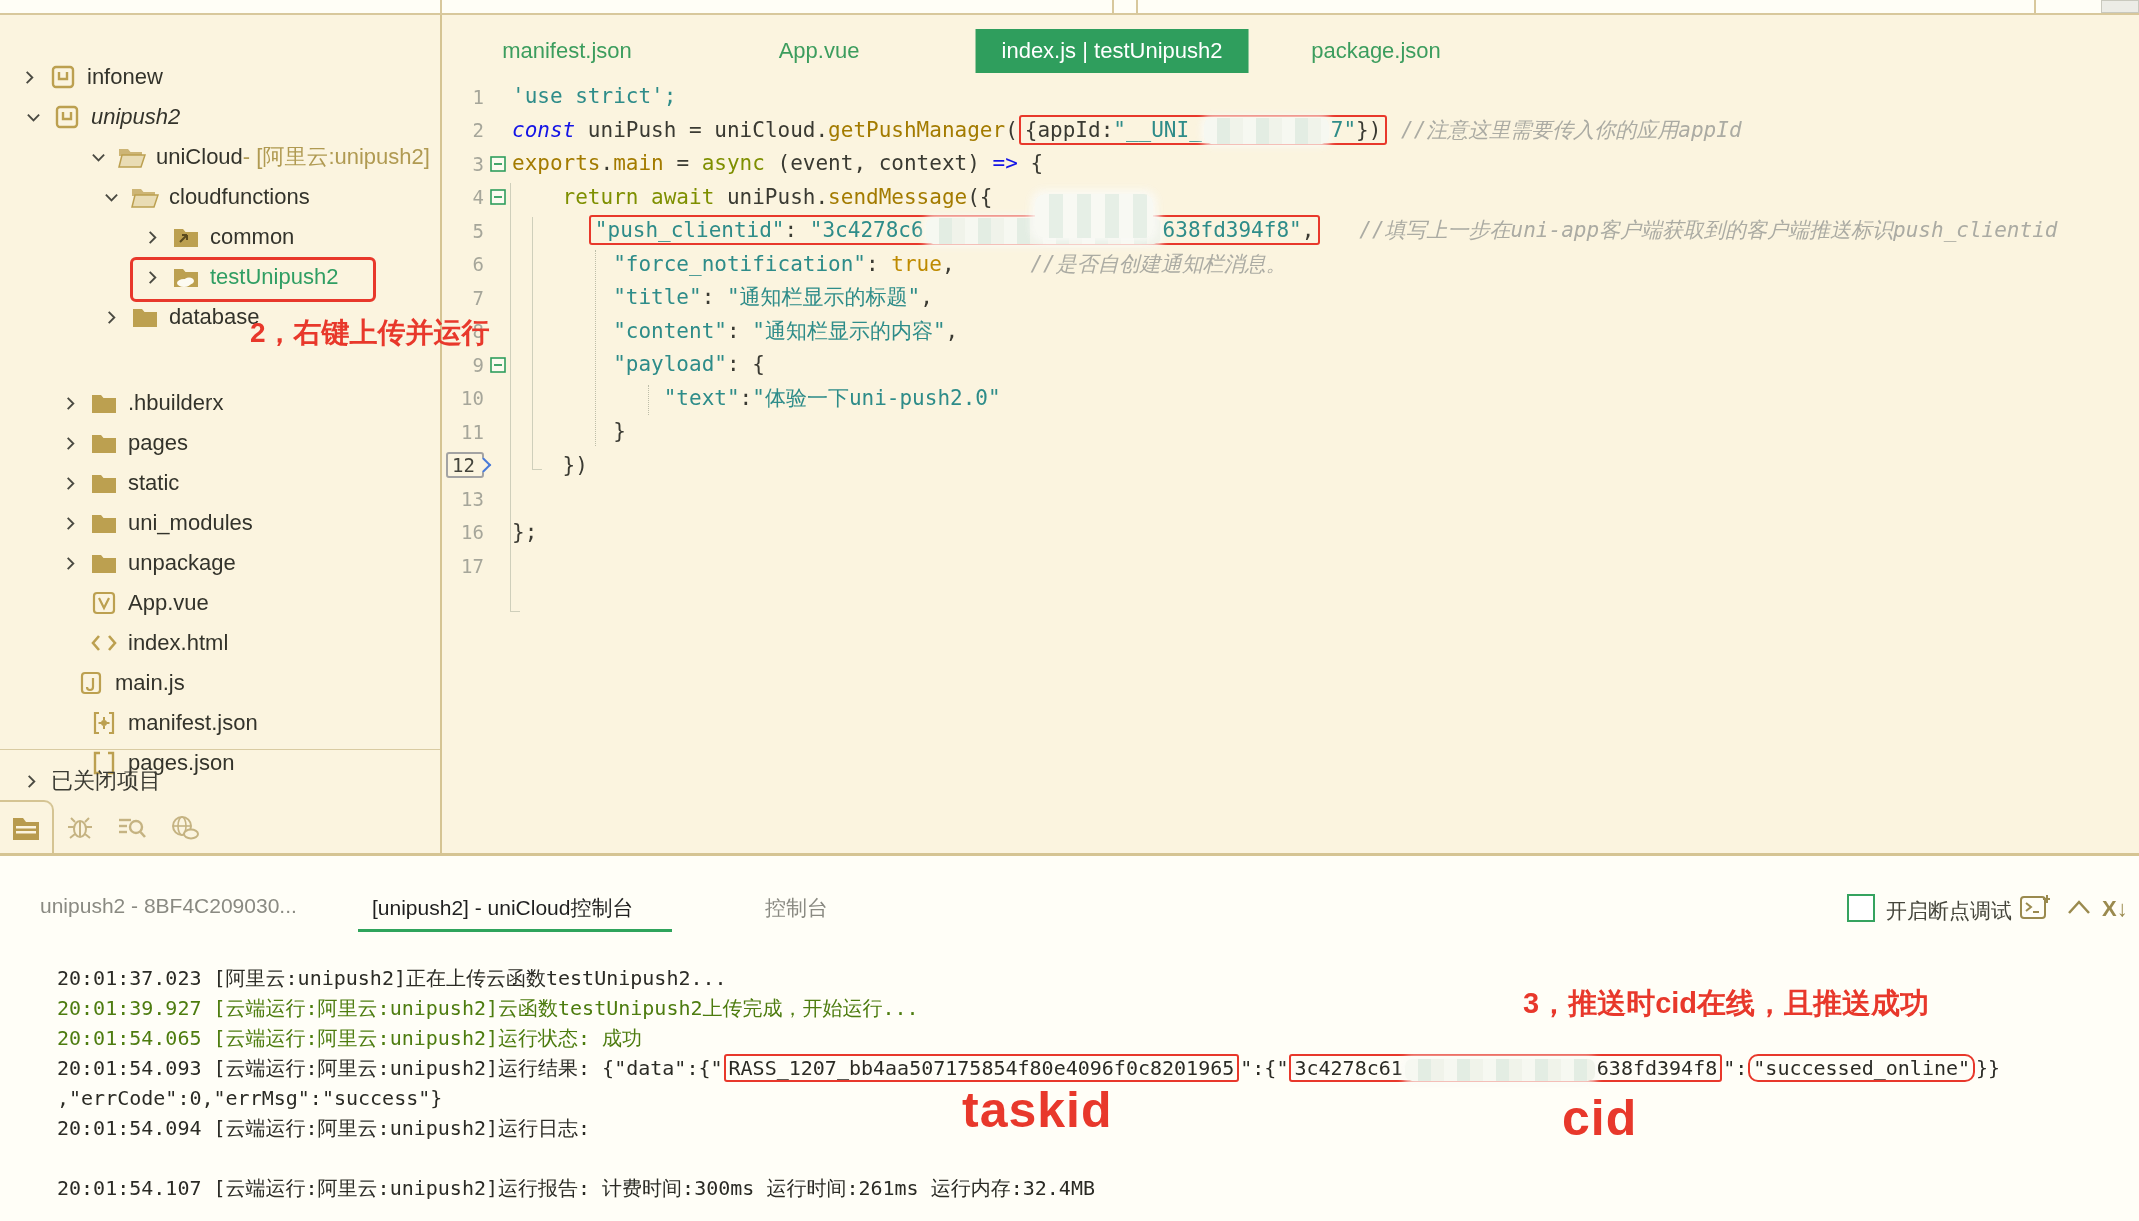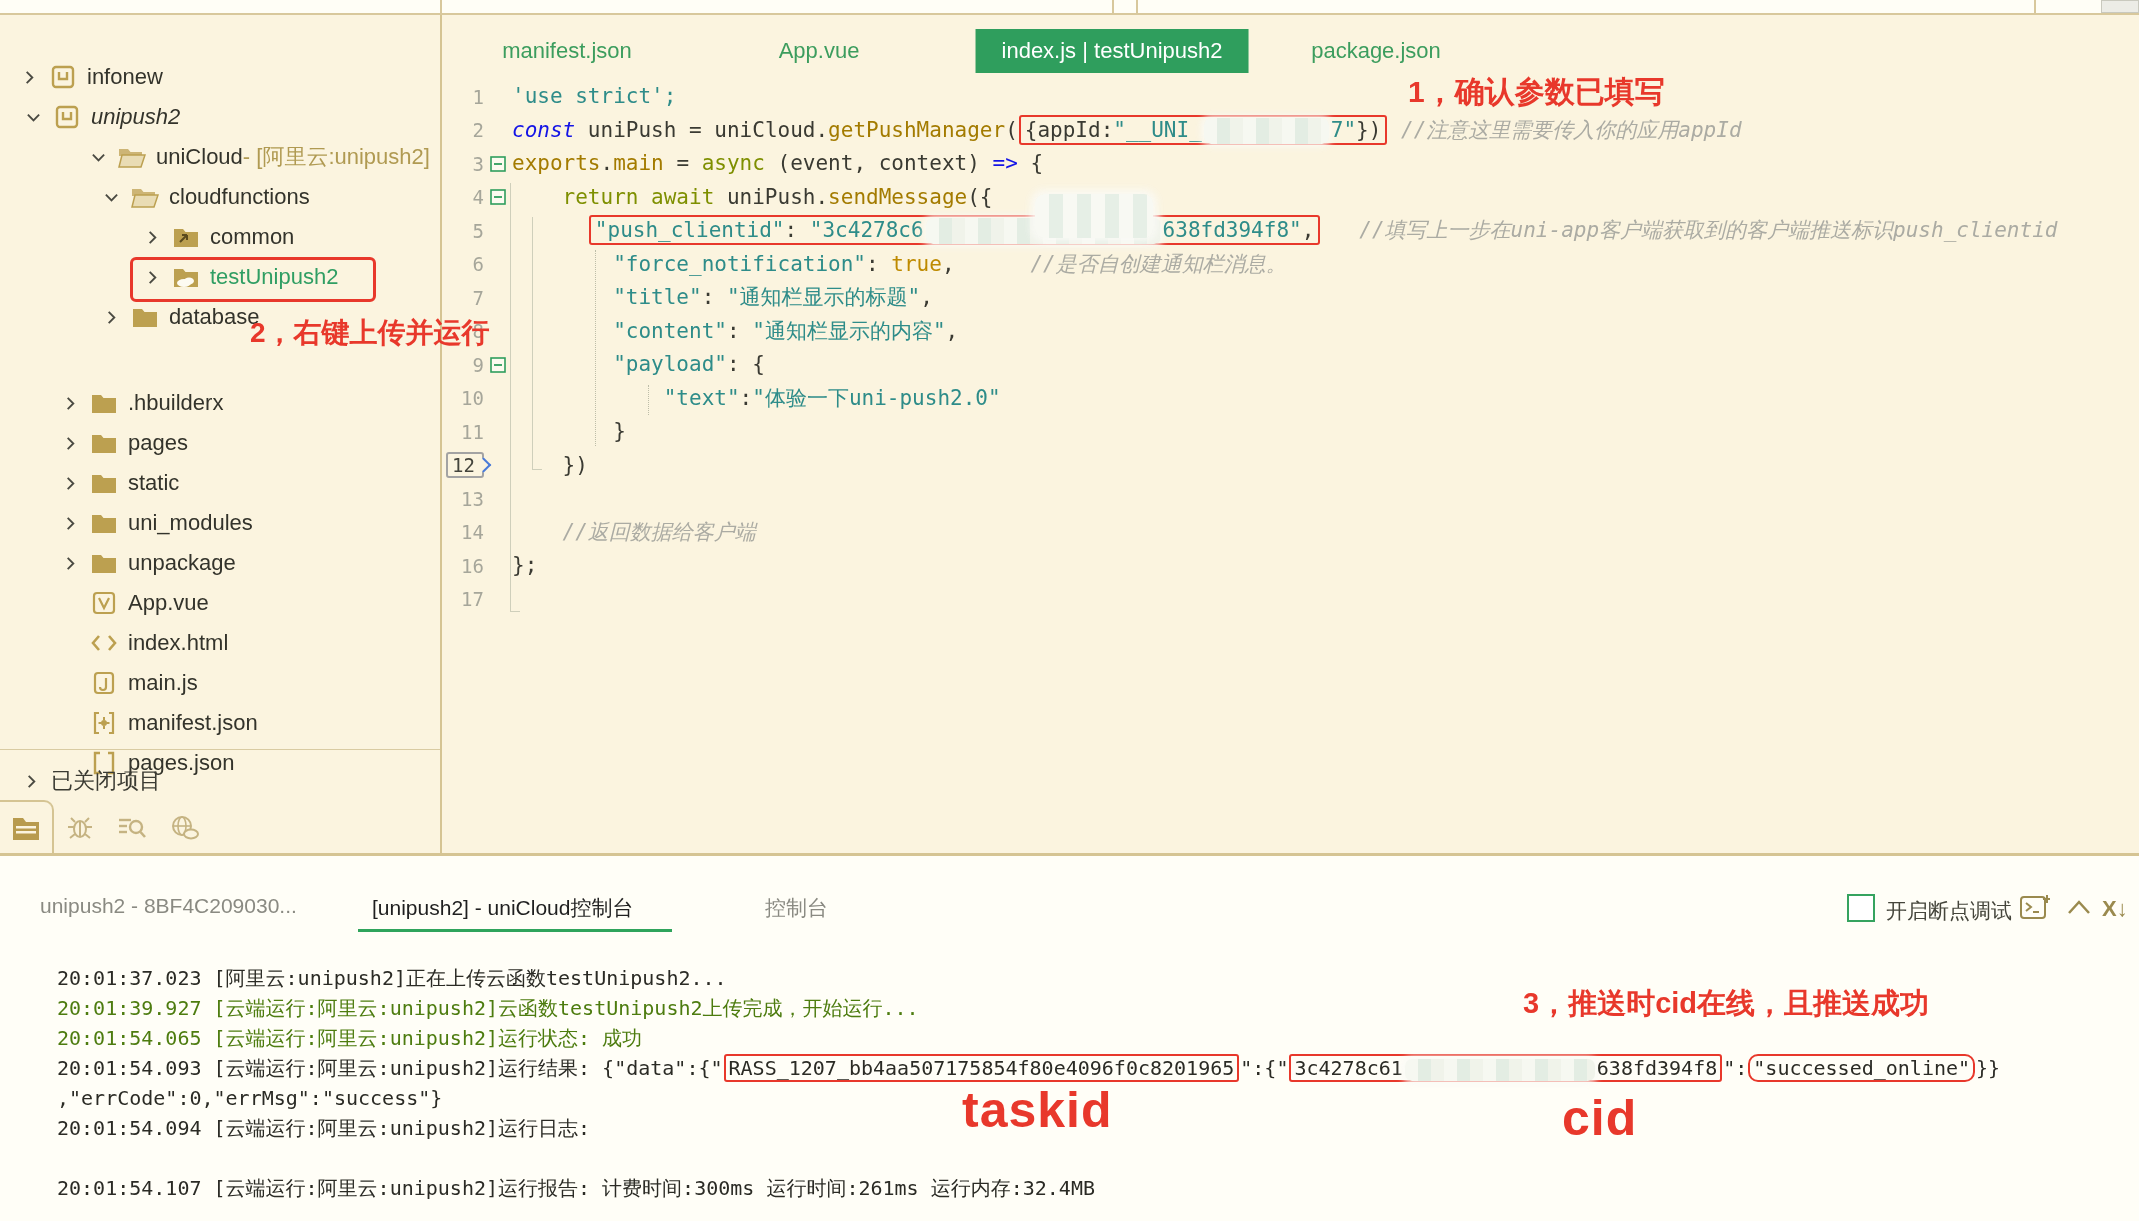--- a/index.html
+++ b/index.html
@@ -265,21 +265,21 @@
         </div>
         <div class="trow" style="padding-left: 57px;">
           <span class="chev"></span>
           <span class="ficon">
             <svg width="26" height="20" viewBox="0 0 26 20">
               <path d="M8 3 L2 10 L8 17 M18 3 L24 10 L18 17" fill="none" stroke="#BCA050" stroke-width="2.6"></path>
             </svg>
           </span>
           <span class="tlabel">index.html</span>
         </div>
-        <div class="trow" style="padding-left: 57px;">
+        <div class="trow" style="padding-left: 44px;">
           <span class="chev"></span>
           <span class="ficon">
             <svg width="22" height="24" viewBox="0 0 22 24">
               <rect x="2" y="2" width="18" height="20" rx="3" fill="none" stroke="#BCA050" stroke-width="2.2"></rect>
               <path d="M13 7 v9 a3 3 0 0 1 -6 0" fill="none" stroke="#BCA050" stroke-width="2.2"></path>
             </svg>
           </span>
           <span class="tlabel">main.js</span>
         </div>
         <div class="trow" style="padding-left: 57px;">
@@ -431,25 +431,20 @@
         </div>
         <div class="cline">
           <span class="lnum"><span class="cur">12</span></span>
           <span class="foldslot"></span>
           <span class="ctext"><span class="tok-p">    })</span></span>
         </div>
         <div class="cline">
           <span class="lnum">13</span>
           <span class="foldslot"></span>
           <span class="ctext"></span>
-        </div>
-        <div class="cline">
-          <span class="lnum">14</span>
-          <span class="foldslot"></span>
-          <span class="ctext"><span class="tok-p">    </span><span class="tok-cm">//返回数据给客户端</span></span>
         </div>
         <div class="cline">
           <span class="lnum">16</span>
           <span class="foldslot"></span>
           <span class="ctext"><span class="tok-p">};</span></span>
         </div>
         <div class="cline">
           <span class="lnum">17</span>
           <span class="foldslot"></span>
           <span class="ctext"></span>
@@ -497,16 +492,15 @@
         <div class="logline"><span>,"errCode":0,"errMsg":"success"}</span></div>
         <div class="logline"><span>20:01:54.094 [云端运行:阿里云:unipush2]运行日志: </span></div>
         <div class="logline"></div>
         <div class="logline"><span>20:01:54.107 [云端运行:阿里云:unipush2]运行报告: 计费时间:300ms 运行时间:261ms 运行内存:32.4MB</span></div>
       </div>
     <div id="note3" class="red-note" style="top:128px;position:absolute">3，推送时cid在线，且推送成功</div>
     <div id="note-taskid" class="red-note" style="top:225px;position:absolute">taskid</div>
     <div id="note-cid" class="red-note" style="top:233px;position:absolute">cid</div>
   </div>
 
-  <div id="note1" class="red-note">1，确认参数已填写</div>
   <div id="note2" class="red-note">2，右键上传并运行</div>
 
 </div>
 
 </body></html>

